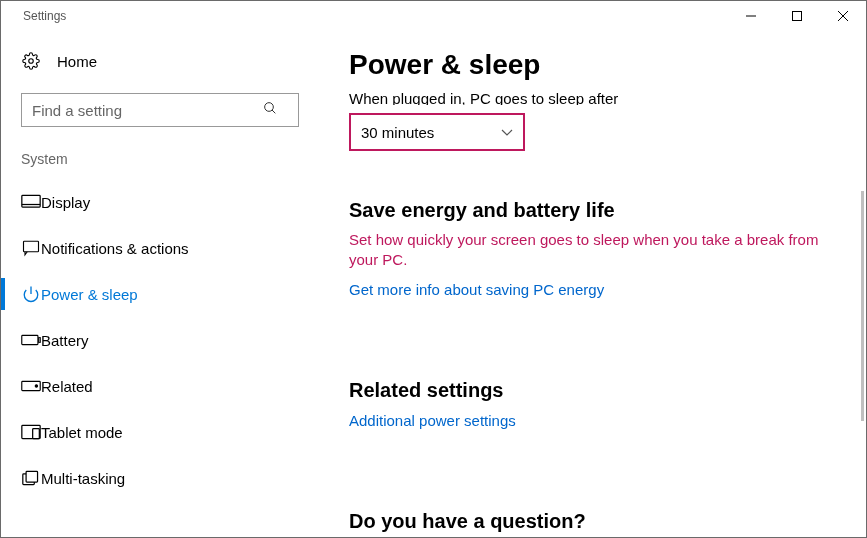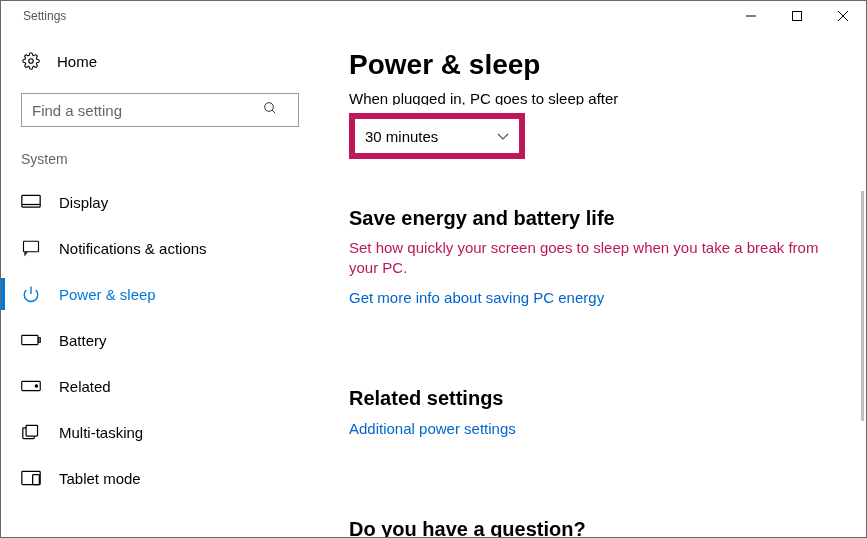--- a/index.html
+++ b/index.html
@@ -92,21 +92,20 @@
       font-size: 14px;
       color: #666;
     }
     .nav {
       display: flex;
       flex-direction: column;
     }
     .nav-item {
       display: flex;
       align-items: center;
-      gap: 18px;
       height: 46px;
       padding: 0 20px;
       font-size: 15px;
       color: #000;
       cursor: pointer;
       position: relative;
     }
     .nav-item .nav-icon {
       width: 20px;
       height: 20px;
@@ -154,21 +153,21 @@
     .partial-cut-inner {
       position: absolute;
       bottom: -2px;
       font-size: 15px;
       color: #000;
     }
     .dropdown {
       margin-top: 8px;
       width: 176px;
       height: 32px;
-      border: 6px solid #be185d;
+      border: 2px solid #be185d;
       display: flex;
       align-items: center;
       justify-content: space-between;
       padding: 17px 10px;
       font-size: 15px;
       color: #000;
     }
     .dropdown .chev { font-size: 13px; color: #555; }
     .sect-heading {
       font-size: 20px;
@@ -303,35 +302,35 @@
         <span class="nav-icon">
           <svg width="20" height="14" viewBox="0 0 26 14" fill="none" stroke="#000" stroke-width="1.5">
               <rect x="1" y="1" width="24" height="12" rx="1"></rect>
               <circle cx="20" cy="7" r="1.5" fill="#000"></circle>
             </svg>
         </span>
         <span>Related</span>
       </div>
       <div class="nav-item">
         <span class="nav-icon">
+          <svg width="20" height="16" viewBox="0 0 24 18" fill="none" stroke="#000" stroke-width="1.5">
+              <rect x="1" y="1" width="22" height="16" rx="1"></rect>
+              <rect x="14" y="9" width="8" height="12" rx="1" transform="translate(0,-4)" fill="#fff"></rect>
+            </svg>
+        </span>
+        <span>Tablet mode</span>
+      </div>
+      <div class="nav-item">
+        <span class="nav-icon">
           <svg width="18" height="16" viewBox="0 0 22 18" fill="none" stroke="#000" stroke-width="1.5">
               <rect x="1" y="4" width="14" height="13" rx="1"></rect>
               <rect x="5" y="1" width="14" height="13" rx="1" fill="#fff"></rect>
             </svg>
         </span>
         <span>Multi-tasking</span>
-      </div>
-      <div class="nav-item">
-        <span class="nav-icon">
-          <svg width="20" height="16" viewBox="0 0 24 18" fill="none" stroke="#000" stroke-width="1.5">
-              <rect x="1" y="1" width="22" height="16" rx="1"></rect>
-              <rect x="14" y="9" width="8" height="12" rx="1" transform="translate(0,-4)" fill="#fff"></rect>
-            </svg>
-        </span>
-        <span>Tablet mode</span>
       </div>
     </div>
   </div>
 
   <div class="content">
     <h1 class="page-title">Power &amp; sleep</h1>
 
     <div class="scrollable">
 
       <div class="partial-cut">

